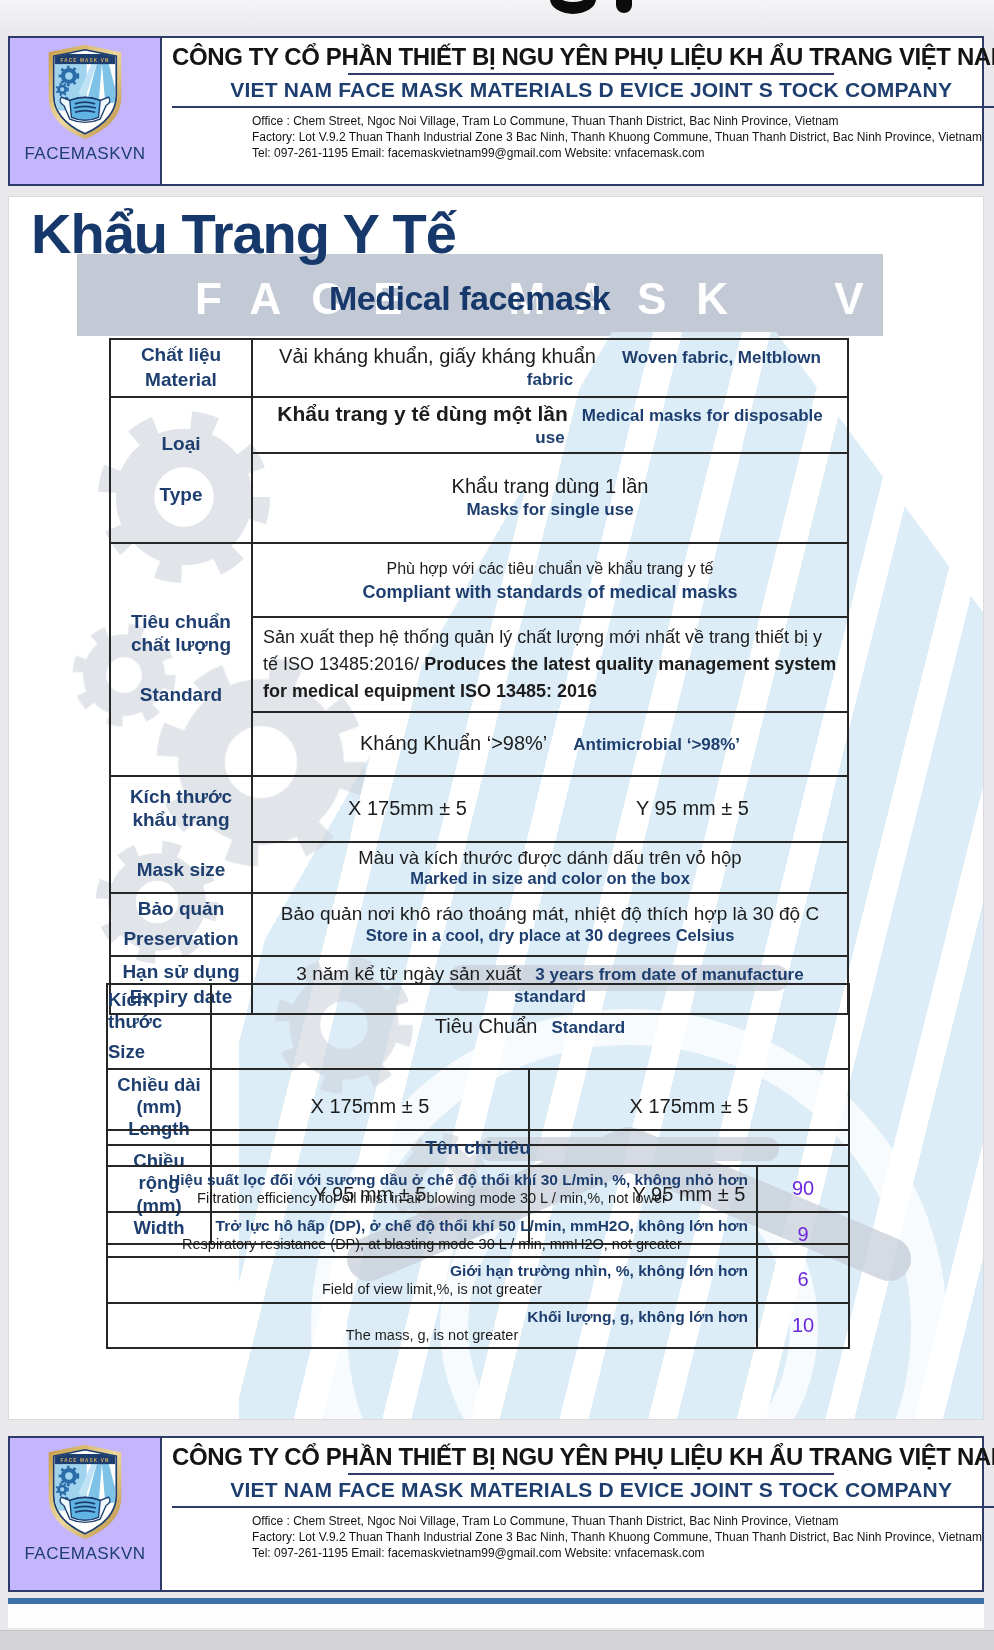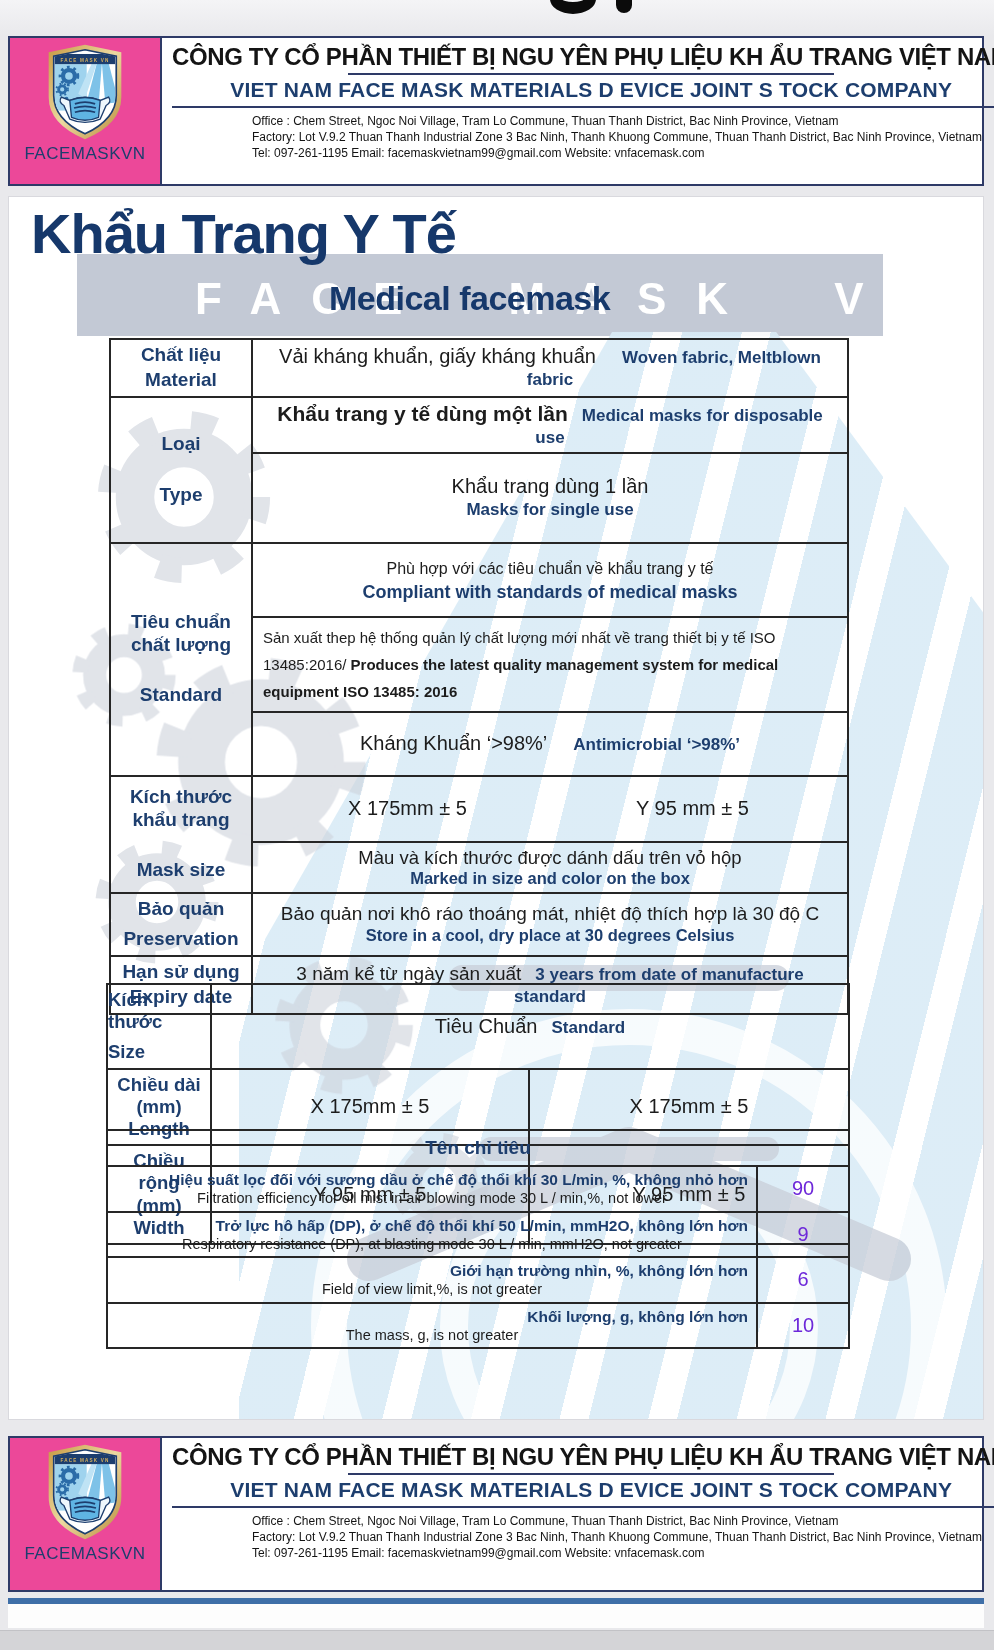--- a/index.html
+++ b/index.html
@@ -17,21 +17,21 @@
   .glyph-bar { position:absolute; left:616px; top:-2px; width:16px; height:15px;
     background:#0b0b0b; border-radius:0 0 8px 8px; }
 
   
   .lh-card { position:absolute; left:8px; width:976px; background:#fff;
     border:2px solid #2e3a67; display:flex; }
   .lh-card.header { top:36px; height:150px; }
   .lh-card.footer { top:1436px; height:156px; }
   .logo-box { width:152px; border-right:2px solid #2e3a67; display:flex;
     flex-direction:column; align-items:center; justify-content:flex-start;
-    padding-top:5px; background:#ec4899; flex:none; }
+    padding-top:5px; background:#c4b5fd; flex:none; }
   .logo-name { color:#1d3e6e; font-size:17px; letter-spacing:.5px; margin-top:3px; }
   .lh-main { flex:1; padding:5px 10px 0 10px; }
   .co-name-vi { text-align:center; font-weight:bold; color:#141414;
     font-size:24px; letter-spacing:-.4px; white-space:nowrap; }
   .co-rule-short { width:58%; height:2px; background:#2e3a67; margin:2px auto 3px auto; }
   .co-name-en { text-align:center; color:#1d3e6e; font-weight:bold;
     font-size:21px; letter-spacing:.2px; white-space:nowrap; }
   .co-rule-long { width:100%; height:2px; background:#2e3a67; margin:4px 0 5px 0; }
   .co-contact { padding-left:80px; color:#141414; font-size:12px; line-height:16px; }
 
@@ -69,21 +69,21 @@
   .lbl .en.gap-lg { margin-top:28px; }
 
   .val { text-align:center; color:#1c1c1c; font-size:19px; padding:4px 12px; }
   .vi20 { font-size:20px; color:#1c1c1c; }
   .vi-b { font-weight:bold; color:#1c1c1c; font-size:21px; }
   .en-b { color:#1d3e6e; font-weight:bold; font-size:17px; }
   .en-b18 { color:#1d3e6e; font-weight:bold; font-size:18px; }
   .sp { display:inline-block; width:26px; }
   .sp-sm { display:inline-block; width:14px; }
   .line-gap { display:block; margin-top:8px; }
-  .left-text { text-align:left; line-height:27px; font-size:15px; padding:6px 10px; }
+  .left-text { text-align:left; line-height:27px; font-size:18px; padding:6px 10px; }
   .xy-wrap { display:flex; }
   .xy-wrap span { flex:1; font-size:20px; }
 
   .t-size .lbl { width:104px; text-align:left; padding-left:0; font-size:18.5px; }
   .t-size .lbl.center { text-align:center; padding-left:4px; }
   .t-size td.val { font-size:20px; }
 
   .t-crit .crit-left { text-align:left; padding:3px 8px; line-height:1.25; }
   .crit-vi { display:block; color:#1d3e6e; font-weight:bold; font-size:15.5px;text-align:right; }
   .crit-en { display:block; color:#1c1c1c; font-size:14.5px; text-align:center; }

